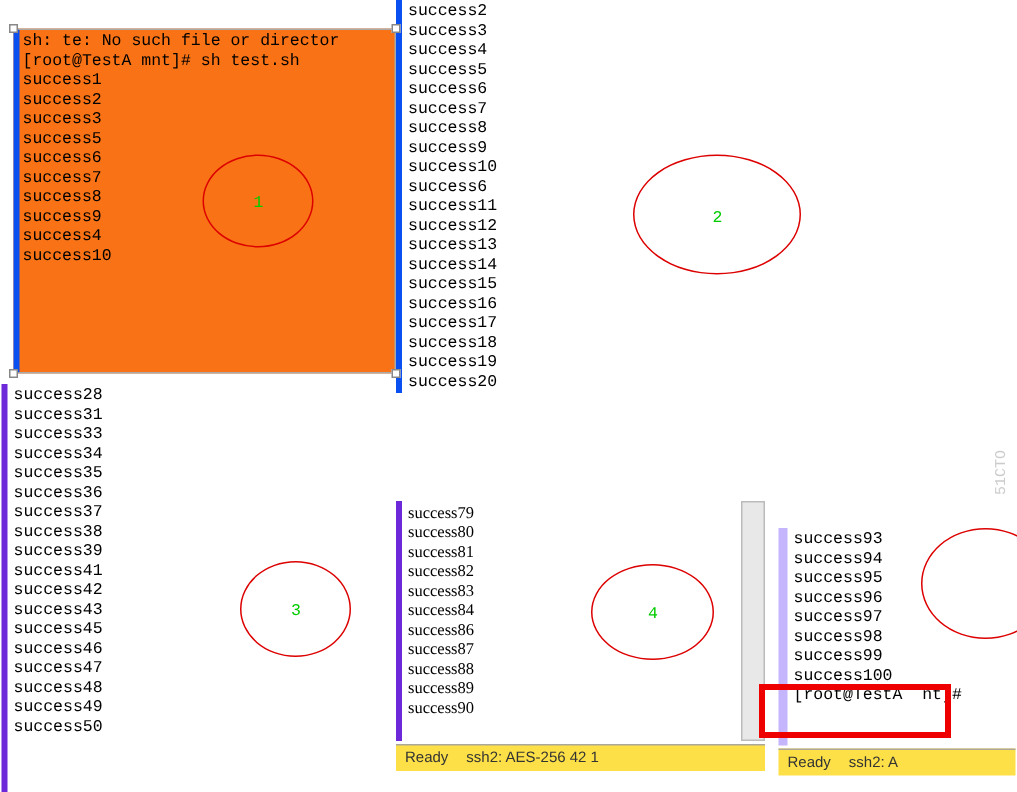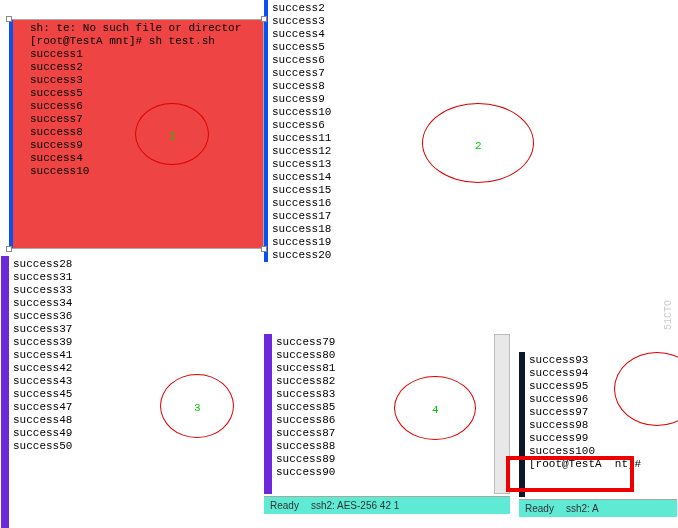--- a/index.html
+++ b/index.html
@@ -7,31 +7,31 @@
       width: 678px;
       height: 528px;
       font-family: "Courier New", monospace;
       font-size: 11px;
       background: #fff;
       position: relative;
       overflow: hidden;
     }
     .terminal {
       position: absolute;
-      background: #ef4444;
+      background: #f97316;
       border: 1px solid #aaa;
       border-left: 4px solid #0a4ff0;
-      padding: 2px 17px;
+      padding: 2px 2px;
       line-height: 13px;
       overflow: hidden;
     }
     .terminal-no-border {
       position: absolute;
       background: #fff;
-      border-left: 8px solid #6d28d9;
+      border-left: 4px solid #6d28d9;
       padding: 2px 4px;
       line-height: 13px;
       overflow: hidden;
     }
     .tline { color: #000; white-space: pre; }
     .circle {
       position: absolute;
       border: 1px solid #d00;
       border-radius: 50%;
       background: transparent;
@@ -56,21 +56,21 @@
     }
     .handle {
       position: absolute;
       width: 6px;
       height: 6px;
       background: #fff;
       border: 1px solid #888;
     }
     .statusbar {
       position: absolute;
-      background: #5eead4;
+      background: #fde047;
       border-top: 1px solid #aca899;
       font-family: Tahoma, sans-serif;
       font-size: 10px;
       color: #333;
       padding: 2px 6px;
       display: flex;
       align-items: center;
       gap: 12px;
     }
     .watermark {
@@ -127,53 +127,56 @@
 <div class="handle" style="left:6px; top:16px;"></div>
 <div class="handle" style="left:261px; top:16px;"></div>
 <div class="handle" style="left:6px; top:246px;"></div>
 <div class="handle" style="left:261px; top:246px;"></div>
 
 <div class="terminal-no-border" style="left:1px; top:256px; width:250px; height:272px;">
   <div class="tline">success28</div>
   <div class="tline">success31</div>
   <div class="tline">success33</div>
   <div class="tline">success34</div>
+  <div class="tline">success35</div>
   <div class="tline">success36</div>
   <div class="tline">success37</div>
+  <div class="tline">success38</div>
   <div class="tline">success39</div>
   <div class="tline">success41</div>
   <div class="tline">success42</div>
   <div class="tline">success43</div>
   <div class="tline">success45</div>
+  <div class="tline">success46</div>
   <div class="tline">success47</div>
   <div class="tline">success48</div>
   <div class="tline">success49</div>
   <div class="tline">success50</div>
 </div>
 
-<div class="terminal-no-border" style="left:264px; top:334px; width:197px; height:160px;">
+<div class="terminal-no-border" style="left:264px; top:334px; width:197px; height:160px;font-family:Liberation Serif, serif;">
   <div class="tline">success79</div>
   <div class="tline">success80</div>
   <div class="tline">success81</div>
   <div class="tline">success82</div>
   <div class="tline">success83</div>
-  <div class="tline">success85</div>
+  <div class="tline">success84</div>
   <div class="tline">success86</div>
   <div class="tline">success87</div>
   <div class="tline">success88</div>
   <div class="tline">success89</div>
   <div class="tline">success90</div>
 </div>
 <div class="scrollbar-v" style="left:494px; top:334px; height:160px;"></div>
 <div class="statusbar" style="left:264px; top:496px; width:246px; height:18px;">
   <span>Ready</span>
   <span>ssh2: AES-256  42   1</span>
 </div>
 
-<div class="terminal-no-border" style="left:519px; top:352px; width:158px; height:145px; border-left:6px solid #0f172a;">
+<div class="terminal-no-border" style="left:519px; top:352px; width:158px; height:145px; border-left:6px solid #c4b5fd;">
   <div class="tline">success93</div>
   <div class="tline">success94</div>
   <div class="tline">success95</div>
   <div class="tline">success96</div>
   <div class="tline">success97</div>
   <div class="tline">success98</div>
   <div class="tline">success99</div>
   <div class="tline"></div>
   <div class="tline">success100</div>
   <div class="tline">[root@TestA  nt]#</div>

